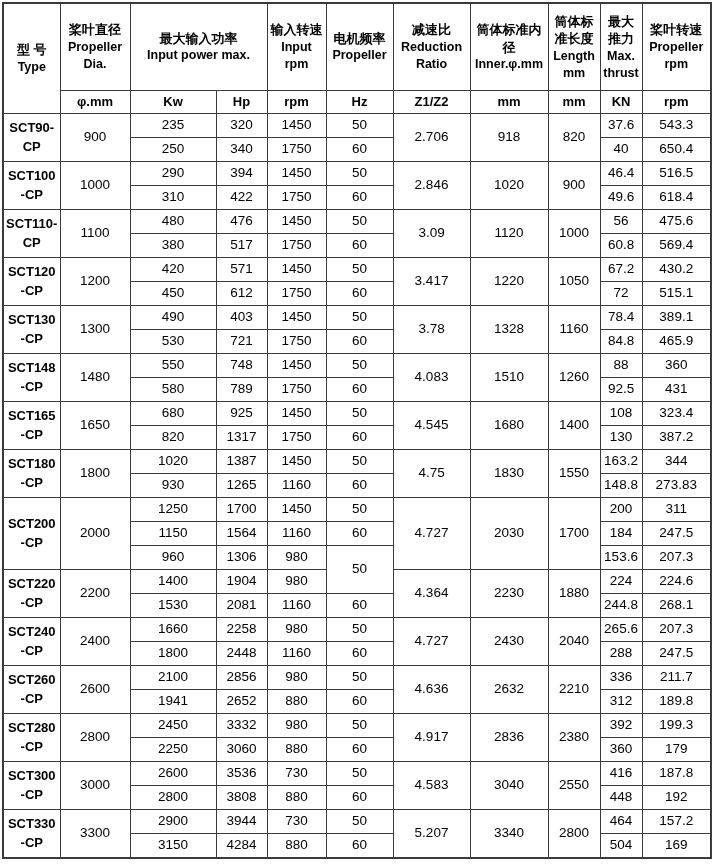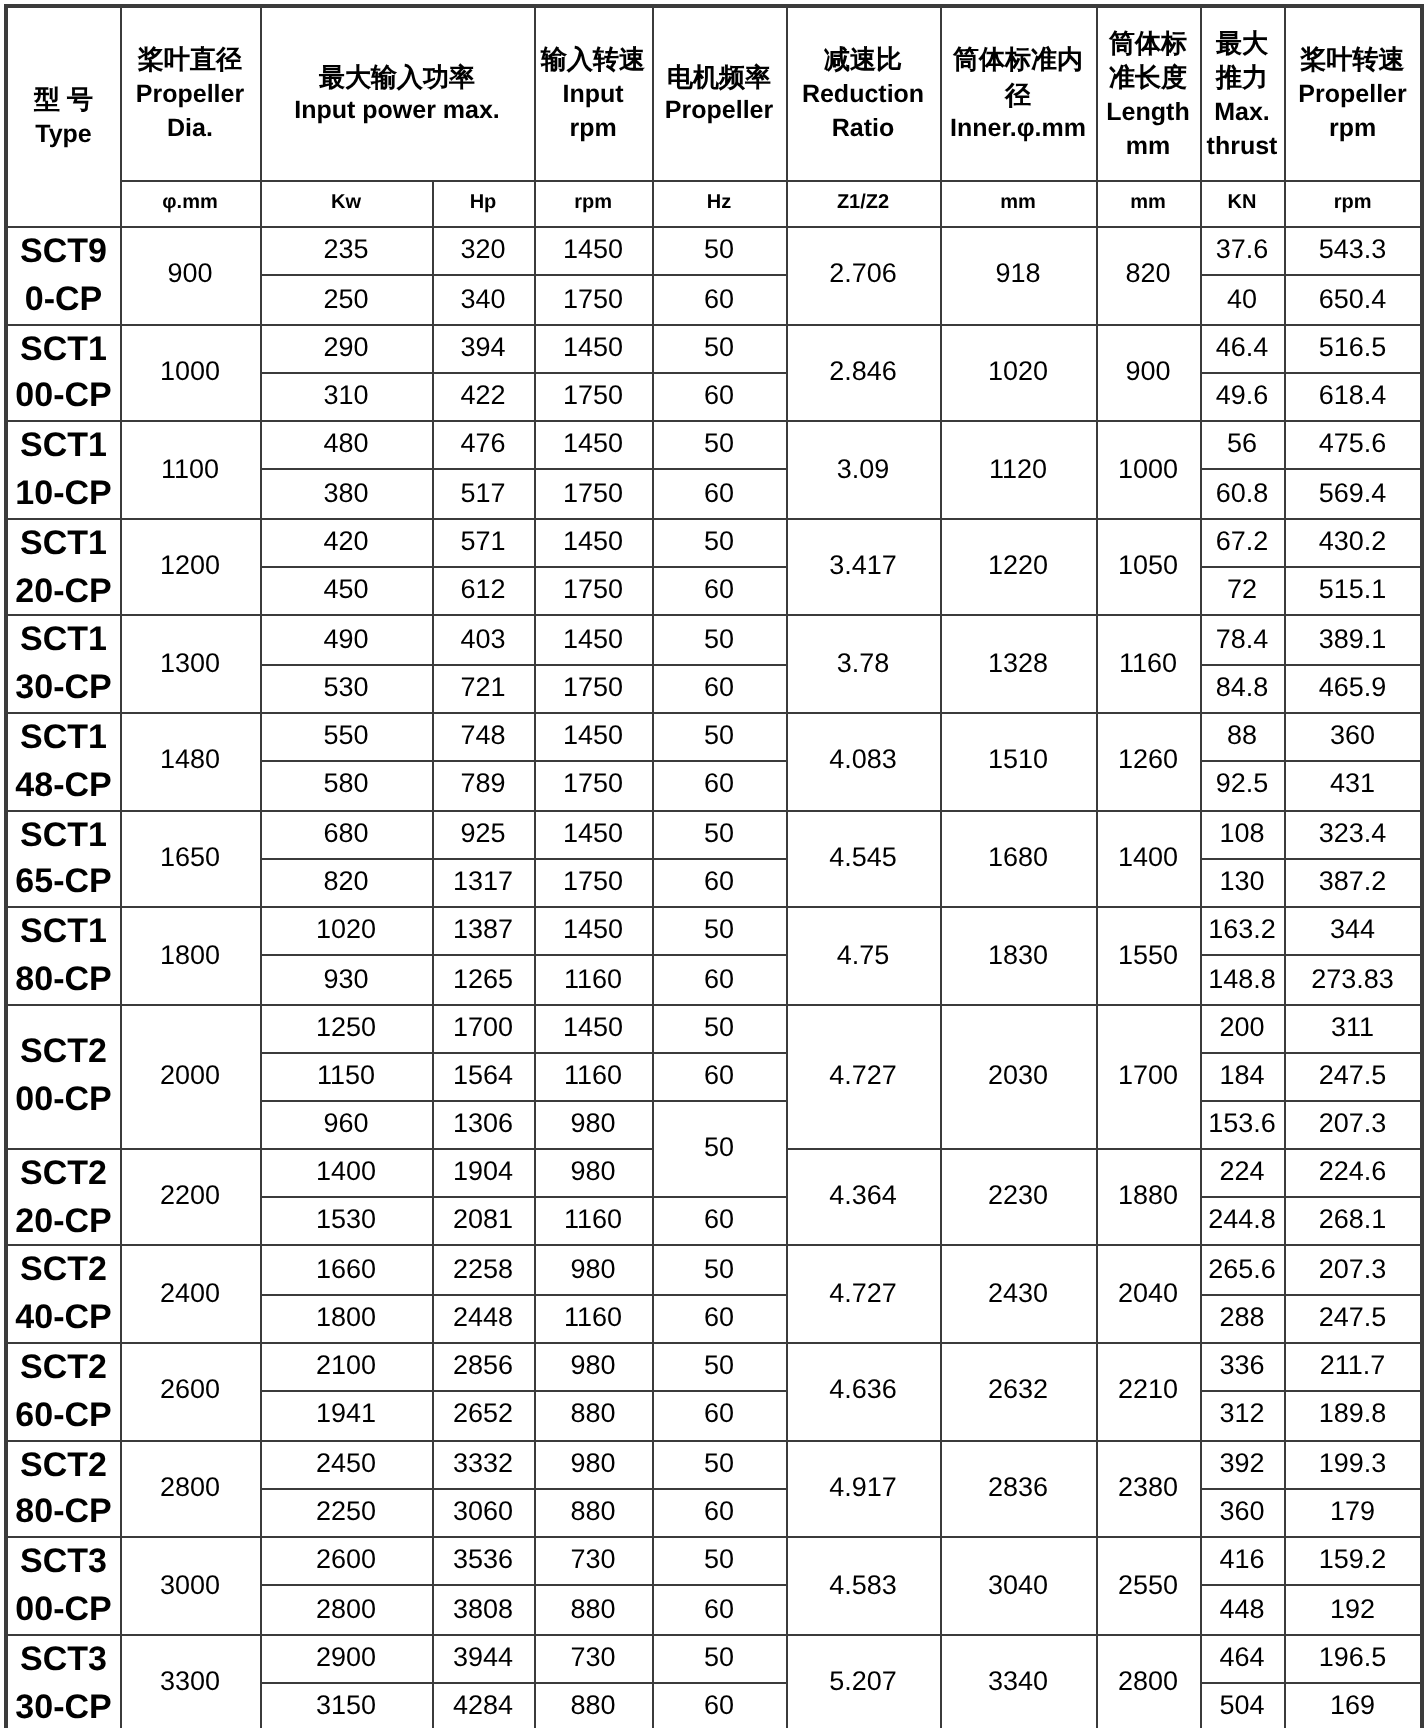--- a/index.html
+++ b/index.html
@@ -28,31 +28,31 @@
     padding: 0 2px;
     overflow-wrap: break-word;
     word-wrap: break-word;
   }
   thead th {
     font-weight: bold;
     font-size: 13px;
     line-height: 1.35;
   }
   thead tr.names th { height: 86px; }
-  thead tr.units th { height: 22px; font-size: 10px; margin-left: 35px; }
+  thead tr.units th { height: 22px; font-size: 13px; margin-left: 35px; }
   .hdr-en { font-size: 12.5px; font-weight: bold; }
   .hdr-zh { font-size: 13px; font-weight: bold; }
   tbody td {
     font-size: 13.5px;
     height: 23px;
     line-height: 1.1;
   }
   tbody td.model {
     font-weight: bold;
-    font-size: 17px;
+    font-size: 13px;
     line-height: 1.4;
   }
 </style>
 </head>
 <body>
 
 <div class="page">
   <table class="spec">
     <colgroup>
       <col style="width:57px">
@@ -408,42 +408,42 @@
           <td rowspan="2" class="model">SCT300-CP</td>
           <td rowspan="2">3000</td>
           <td>2600</td>
           <td>3536</td>
           <td>730</td>
           <td>50</td>
           <td rowspan="2">4.583</td>
           <td rowspan="2">3040</td>
           <td rowspan="2">2550</td>
           <td>416</td>
-          <td>159.2</td>
+          <td>187.8</td>
         </tr>
         <tr>
           <td>2800</td>
           <td>3808</td>
           <td>880</td>
           <td>60</td>
           <td>448</td>
           <td>192</td>
         </tr>
         <tr>
           <td rowspan="2" class="model">SCT330-CP</td>
           <td rowspan="2">3300</td>
           <td>2900</td>
           <td>3944</td>
           <td>730</td>
           <td>50</td>
           <td rowspan="2">5.207</td>
           <td rowspan="2">3340</td>
           <td rowspan="2">2800</td>
           <td>464</td>
-          <td>196.5</td>
+          <td>157.2</td>
         </tr>
         <tr>
           <td>3150</td>
           <td>4284</td>
           <td>880</td>
           <td>60</td>
           <td>504</td>
           <td>169</td>
         </tr>
       </tbody>

